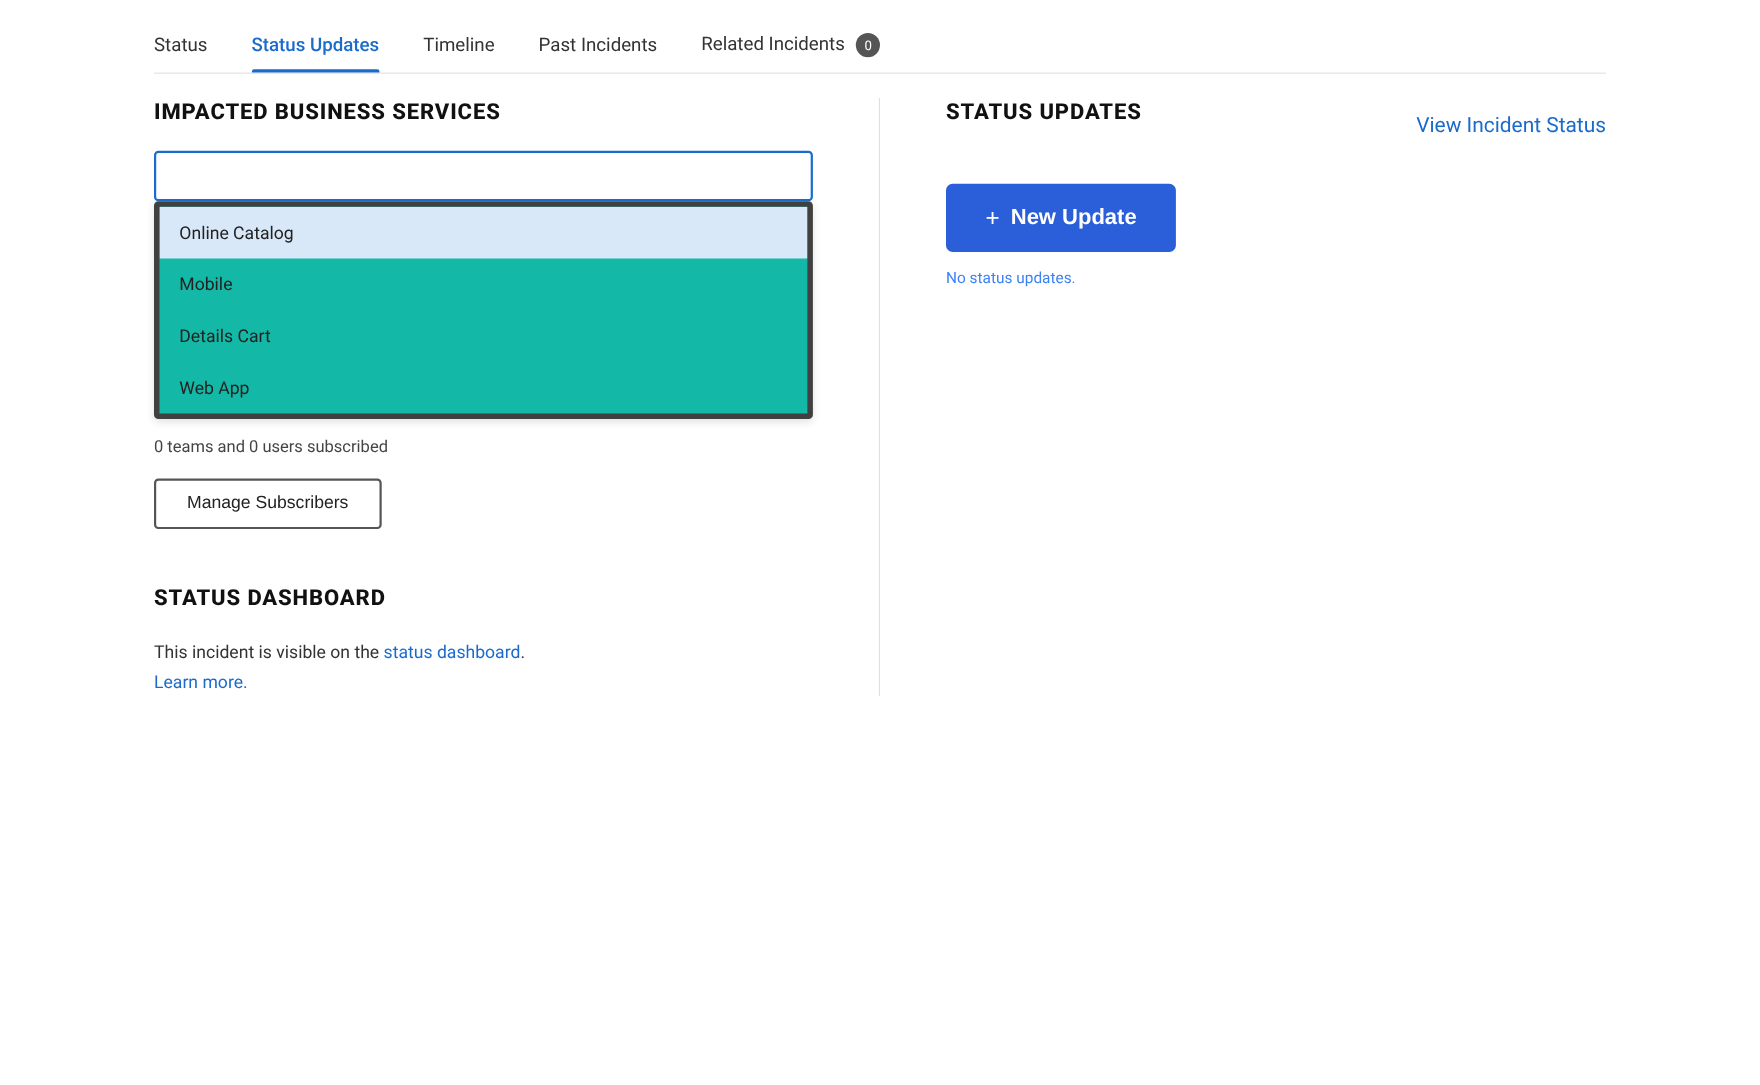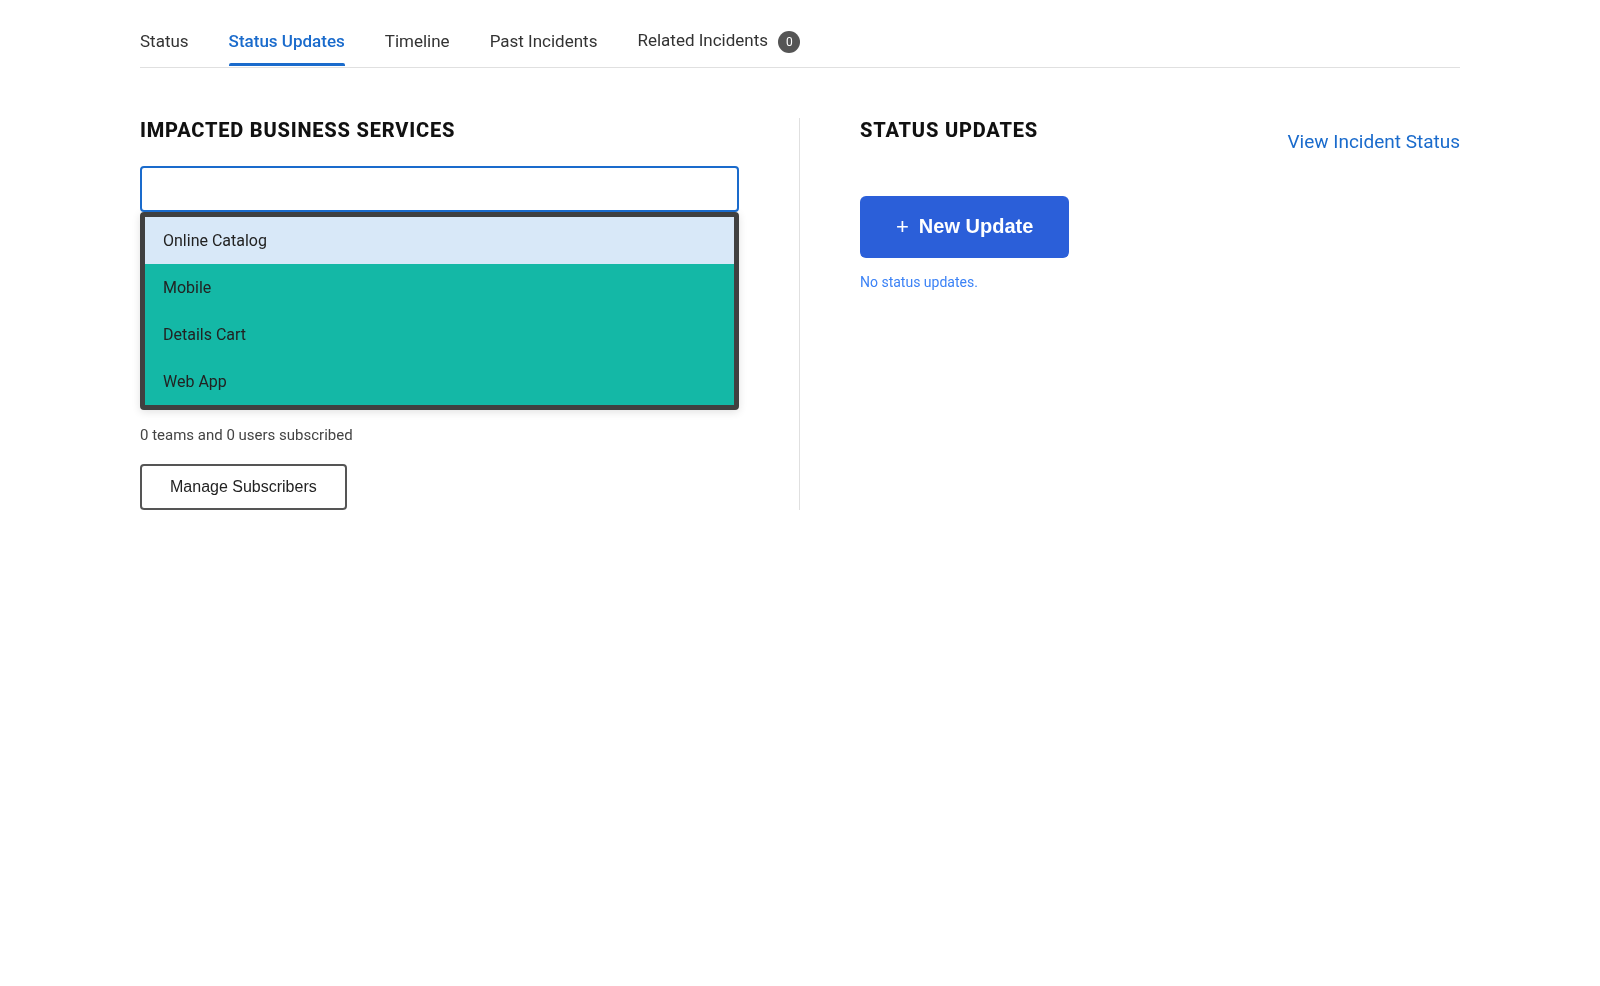--- a/index.html
+++ b/index.html
@@ -67,21 +67,21 @@
       border-radius: 999px;
       width: 22px;
       height: 22px;
       margin-left: 6px;
       vertical-align: middle;
     }
 
     
     .main-content {
       display: flex;
-      margin-top: 50px;
+      margin-top: 22px;
       gap: 0;
     }
 
     
     .left-panel {
       flex: 0 0 660px;
       padding-right: 60px;
       border-right: 1px solid #e0e0e0;
     }
 
@@ -233,20 +233,28 @@
           <div class="dropdown-item">Details Cart</div>
           <div class="dropdown-item">Web App</div>
         </div>
       </div>
 
       
       <p class="subscribers-text">0 teams and 0 users subscribed</p>
       <button class="manage-btn">Manage Subscribers</button>
 
       
+      <div class="status-dashboard-section">
+        <h2 class="section-title">STATUS DASHBOARD</h2>
+        <p class="dashboard-text">
+          <span>This incident is visible on the </span><a href="#" class="link-blue">status dashboard</a><span>.</span>
+          <br>
+          <a href="#" class="link-blue">Learn more.</a>
+        </p>
+      </div>
     </div>
 
     <div class="right-panel">
       <div class="right-header">
         <h2 class="section-title">STATUS UPDATES</h2>
         <a href="#" class="link-blue" style="font-size:19px;">View Incident Status</a>
       </div>
 
       <button class="new-update-btn">
         <span class="plus-icon">+</span>

